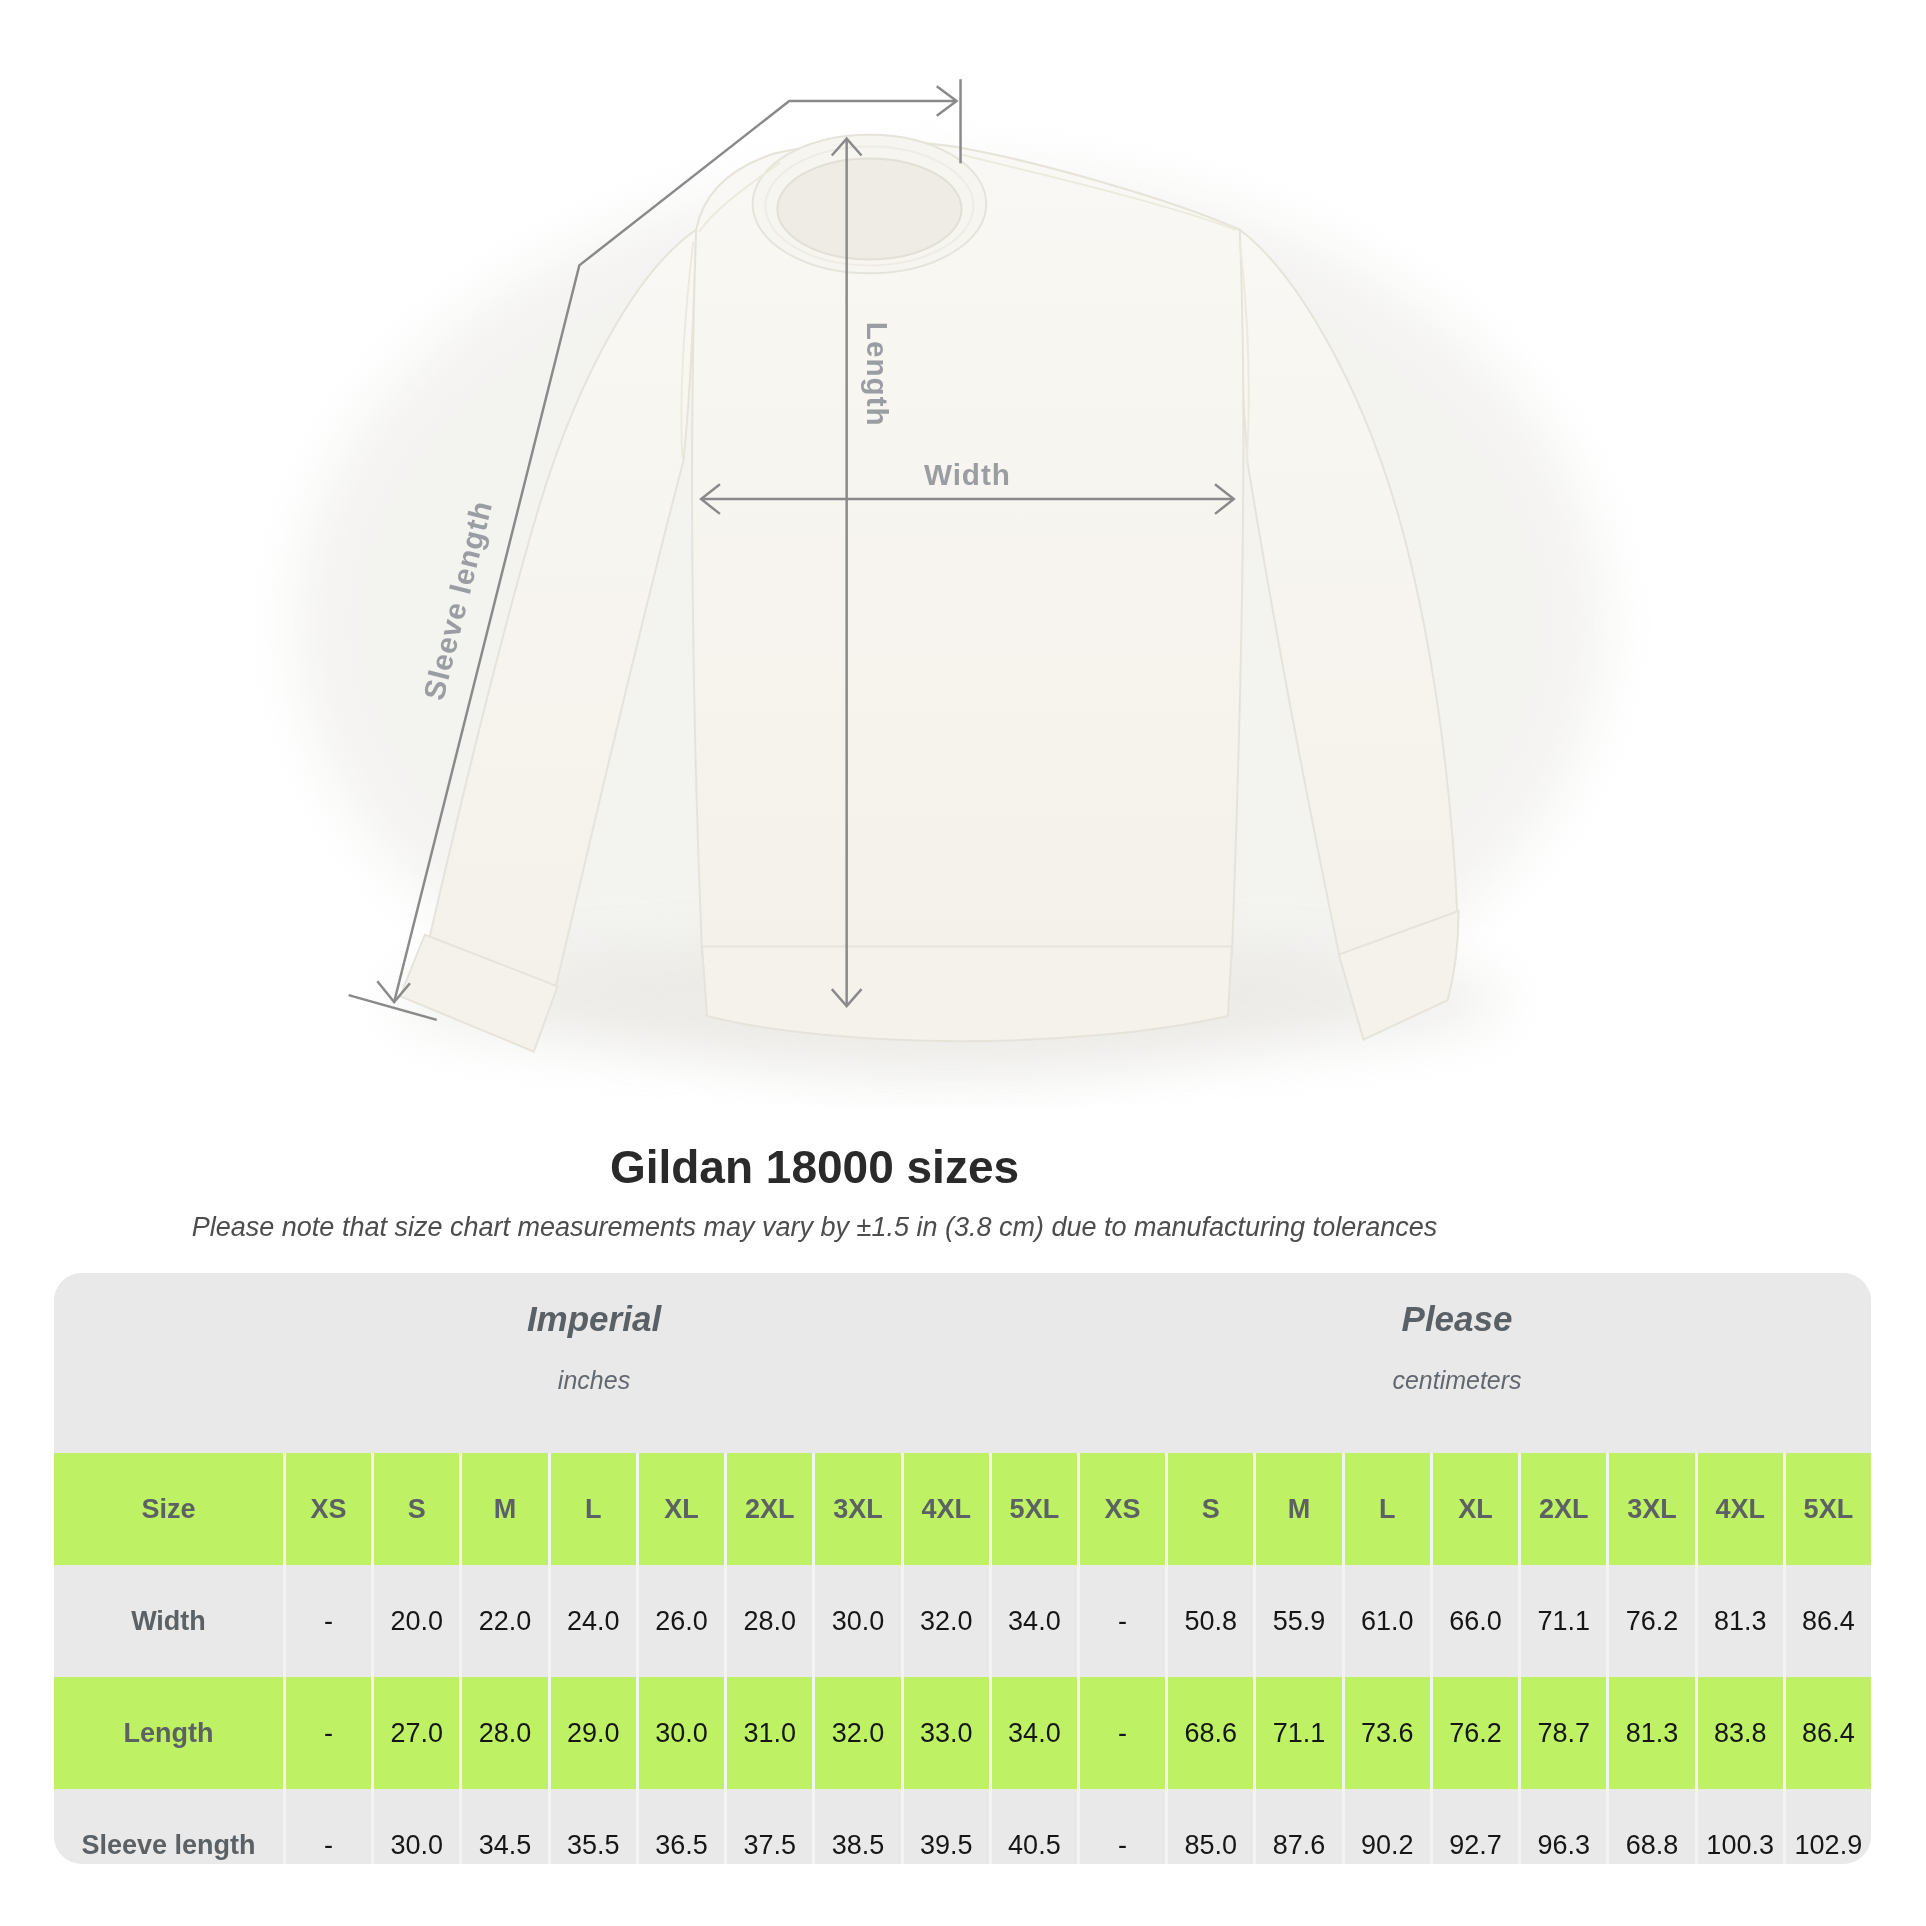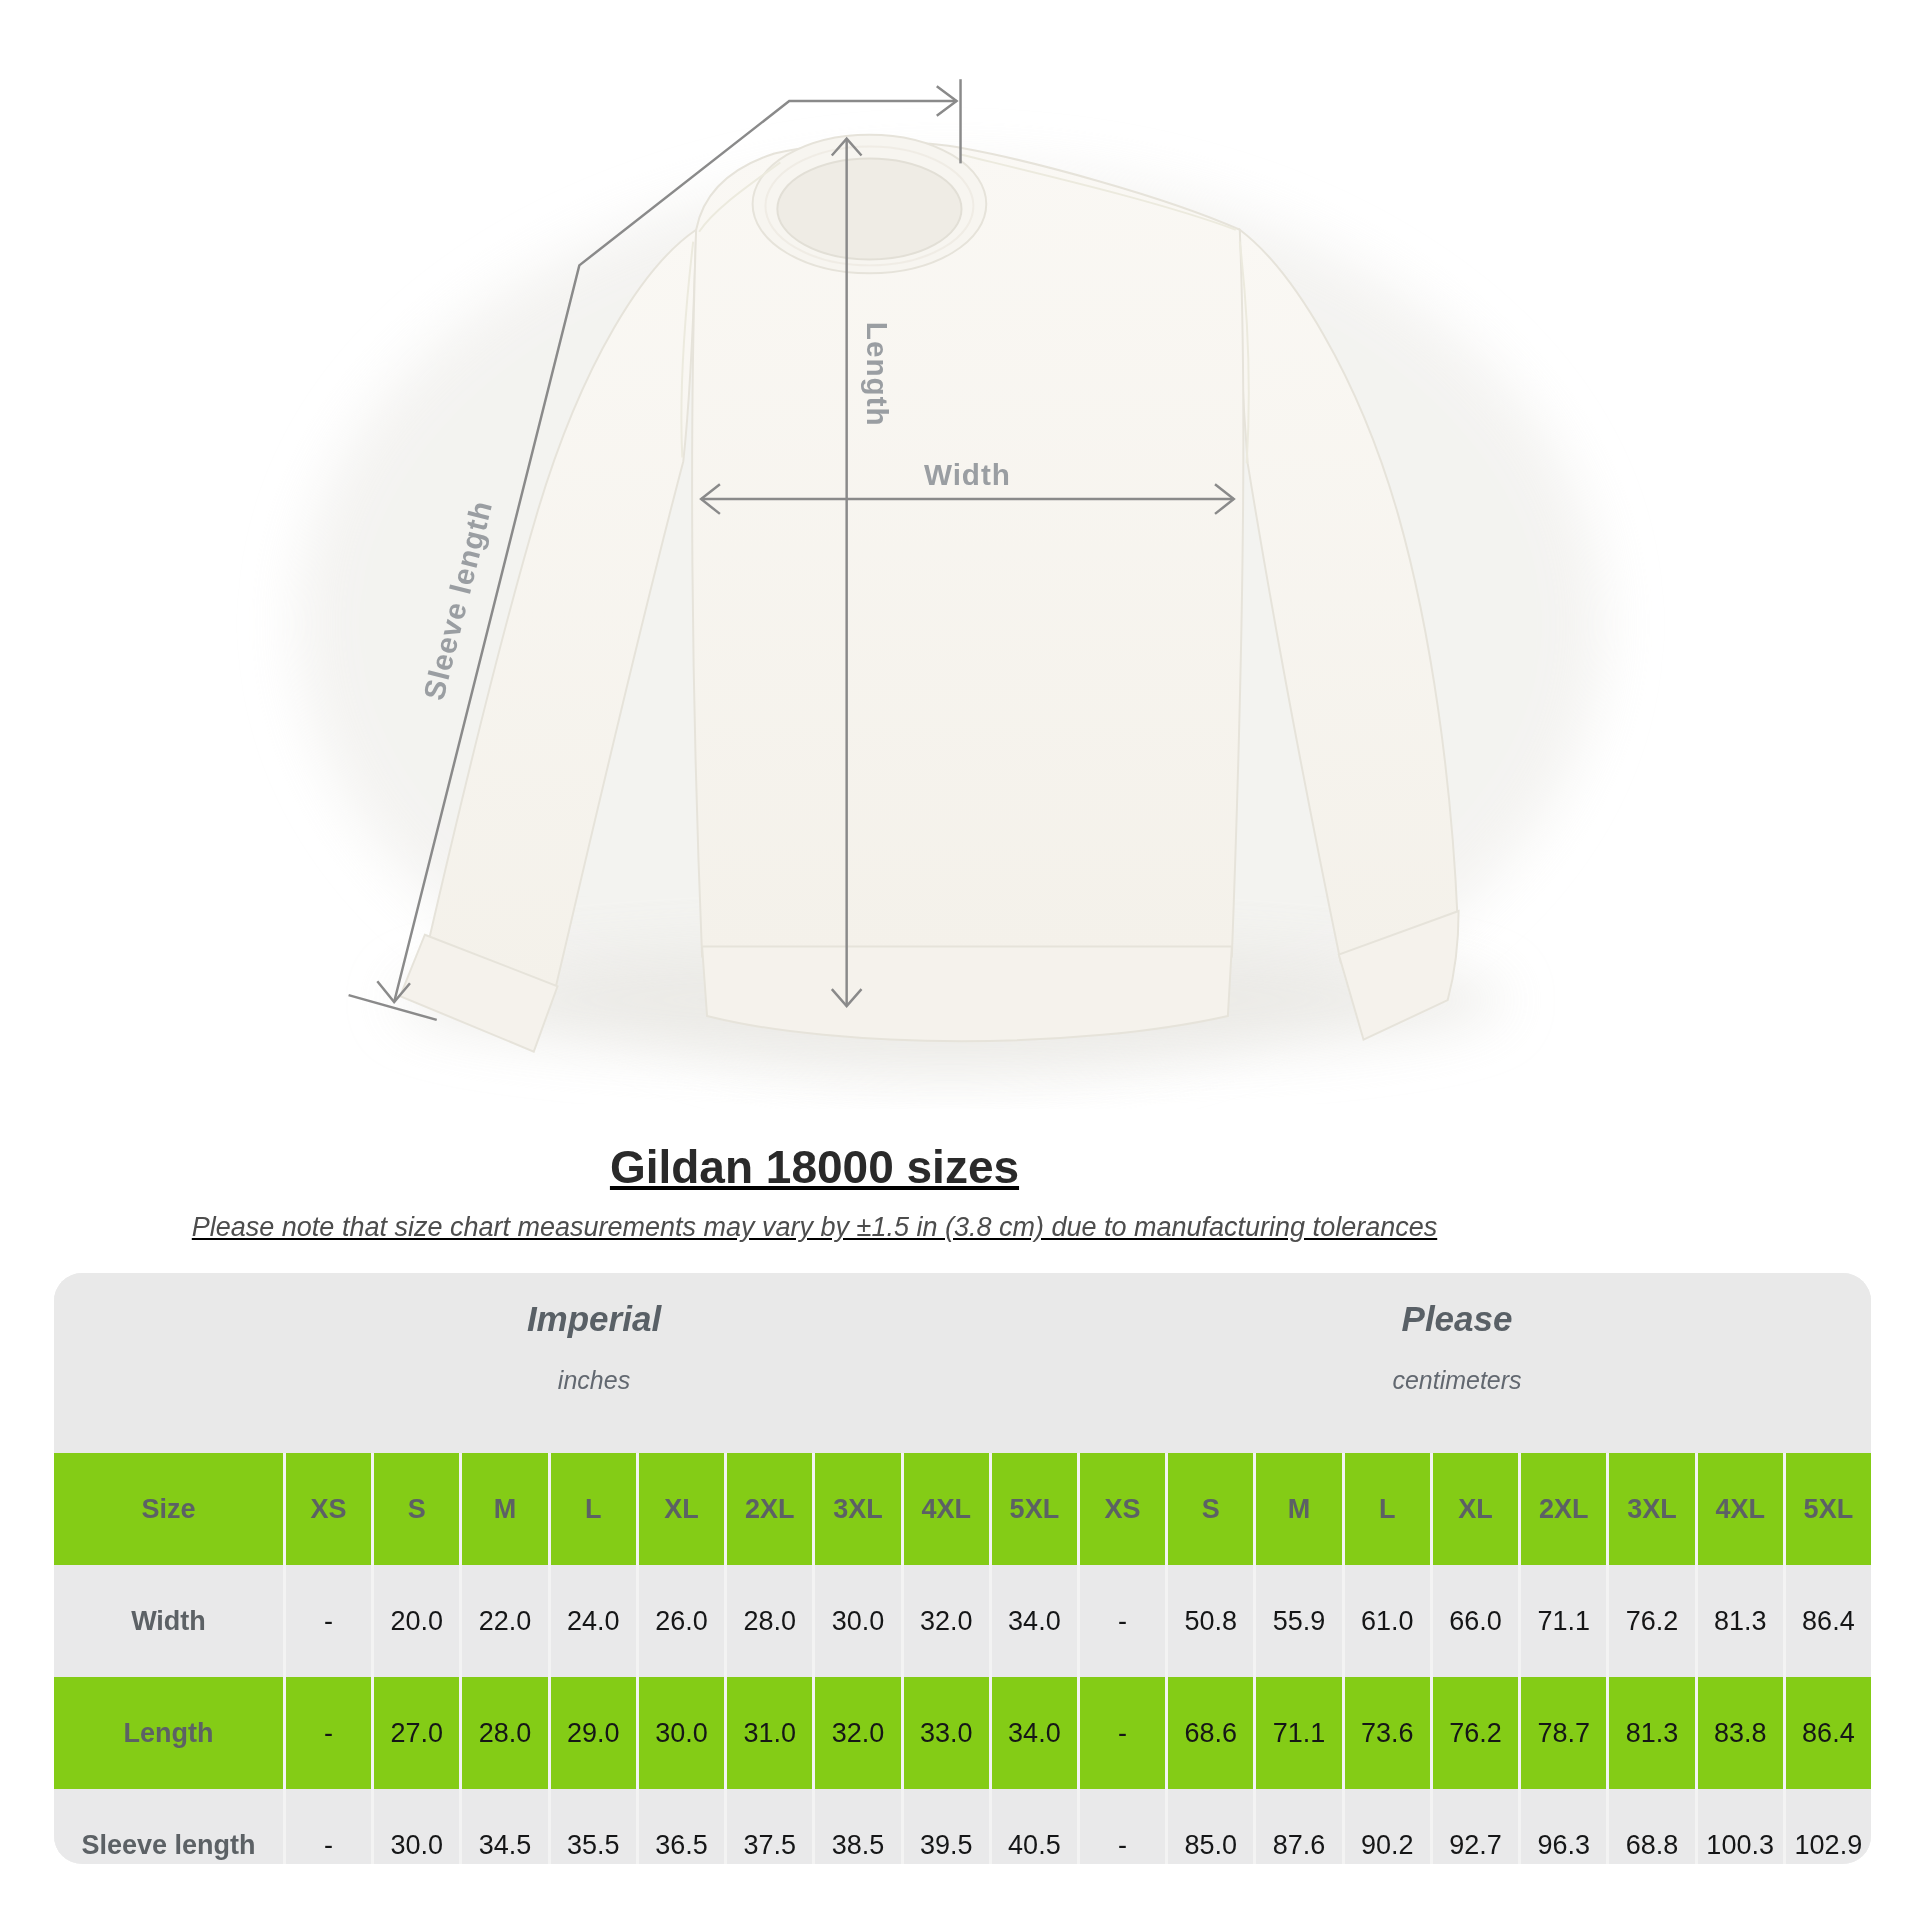--- a/index.html
+++ b/index.html
@@ -6,38 +6,38 @@
   body{width:1927px;height:1927px;font-family:"Liberation Sans",sans-serif;-webkit-font-smoothing:antialiased;}
   .page{position:relative;width:1927px;height:1927px;overflow:hidden;background:#ffffff;}
 
   
   .photo{position:absolute;top:0;left:0;width:1927px;height:1109px;}
   .photo svg{display:block;}
   .meas-stroke{fill:none;stroke:#8a8a8a;stroke-width:2.5;stroke-linecap:butt;stroke-linejoin:miter;}
   .meas-label{font-family:"Liberation Sans",sans-serif;font-size:30px;font-weight:bold;fill:#9a9ea2;letter-spacing:1px;}
 
   
-  .titleblock{position:absolute;top:1144px;left:0;width:1629px;text-align:center;text-decoration:underline;}
+  .titleblock{position:absolute;top:1144px;left:0;width:1629px;text-align:center;}
   .titleblock h1{margin:0;font-size:46px;line-height:1;font-weight:bold;color:#2a2a2a;}
   .titleblock p{margin:24px 0 0 0;font-size:27px;line-height:1;font-style:italic;color:#4d4d4d;}
 
   
   .table-card{position:absolute;left:54px;top:1273px;width:1817px;height:591px;
               background:#e9e9e9;border-radius:28px;overflow:hidden;}
   .band{position:relative;height:180px;background:#e9e9e9;}
   .band-group{position:absolute;top:28px;transform:translateX(-50%);text-align:center;}
   .band-group.imperial{left:540px;}
   .band-group.metric{left:1403px;}
   .band-label{font-size:35px;font-weight:bold;font-style:italic;color:#596066;line-height:1;}
   .band-sub{margin-top:32px;font-size:25px;font-style:italic;color:#626870;line-height:1;}
 
   .grid{display:grid;grid-template-columns:229px repeat(18,1fr);grid-auto-rows:112px;
         column-gap:3px;row-gap:0;background:#f3f3f3;}
   .c{display:flex;align-items:center;justify-content:center;font-size:27px;line-height:1;}
-  .c.white{background:#84cc16;}
+  .c.white{background:#bef264;}
   .c.gray{background:#e9e9ea;}
   .c.hdr{font-weight:bold;color:#5c6165;}
   .c.val{font-weight:normal;color:#151617;}
 </style>
 </head>
 <body>
 
 <div class="page">
 
   <div class="photo">

